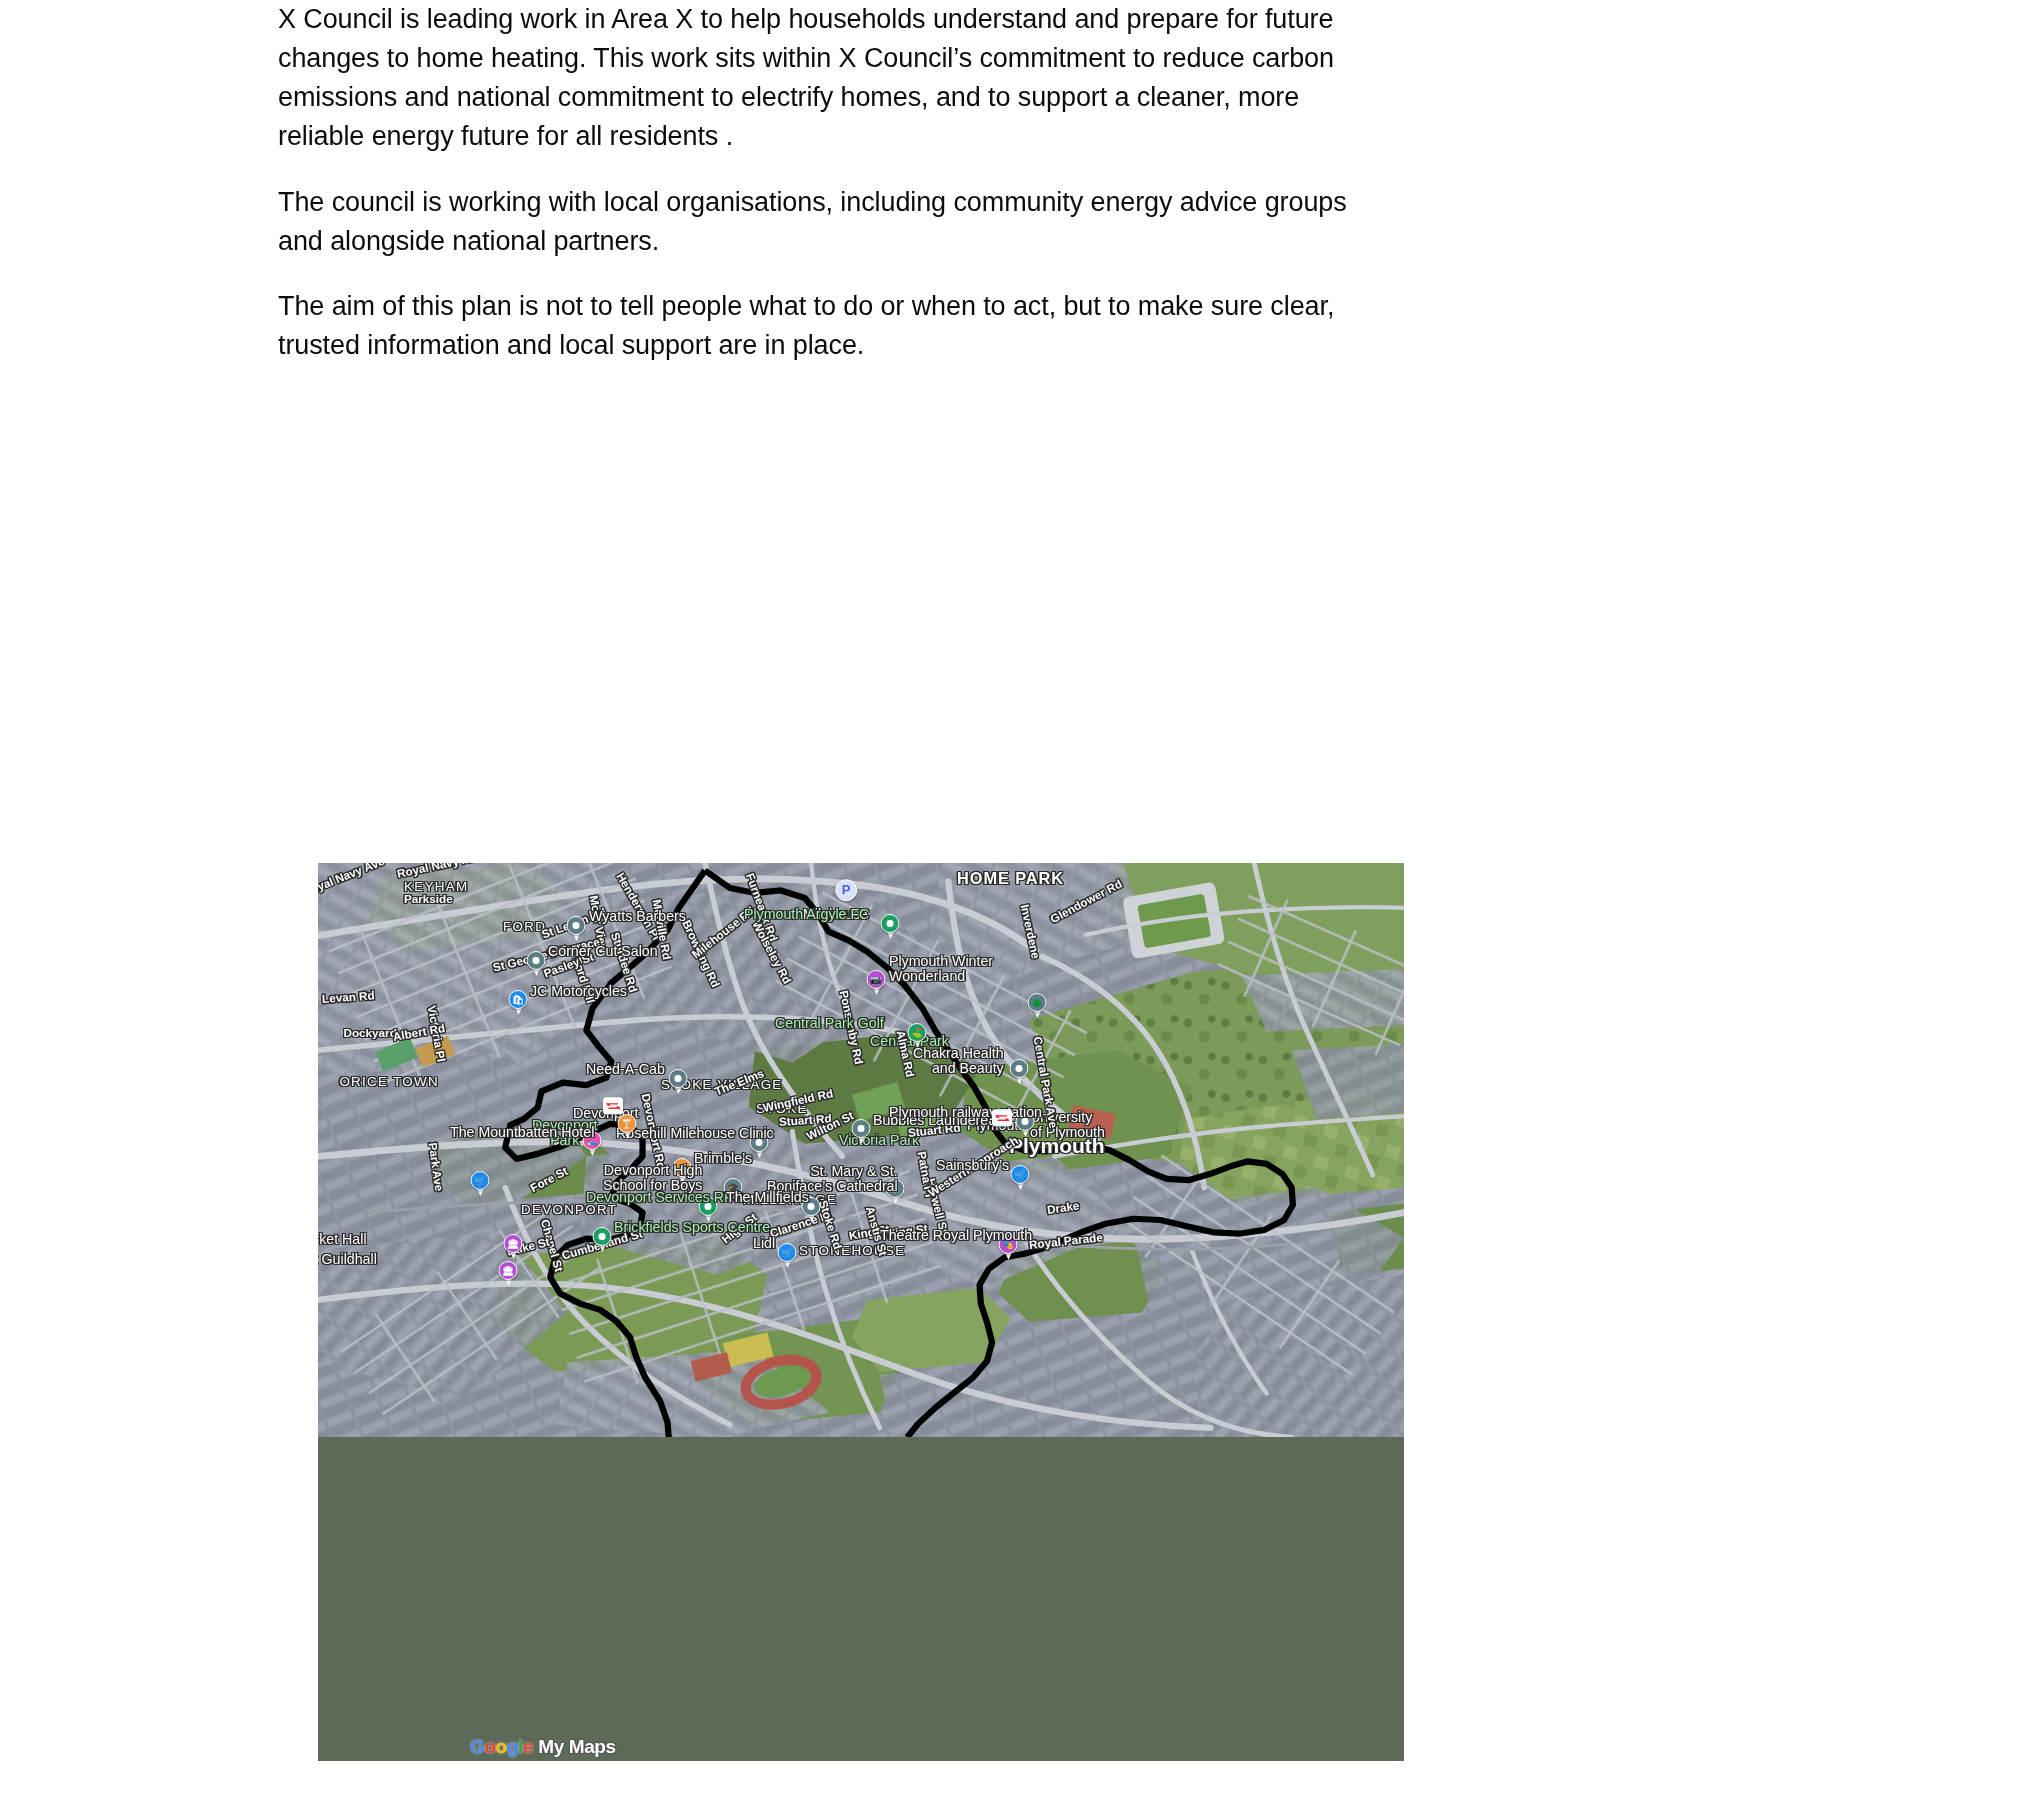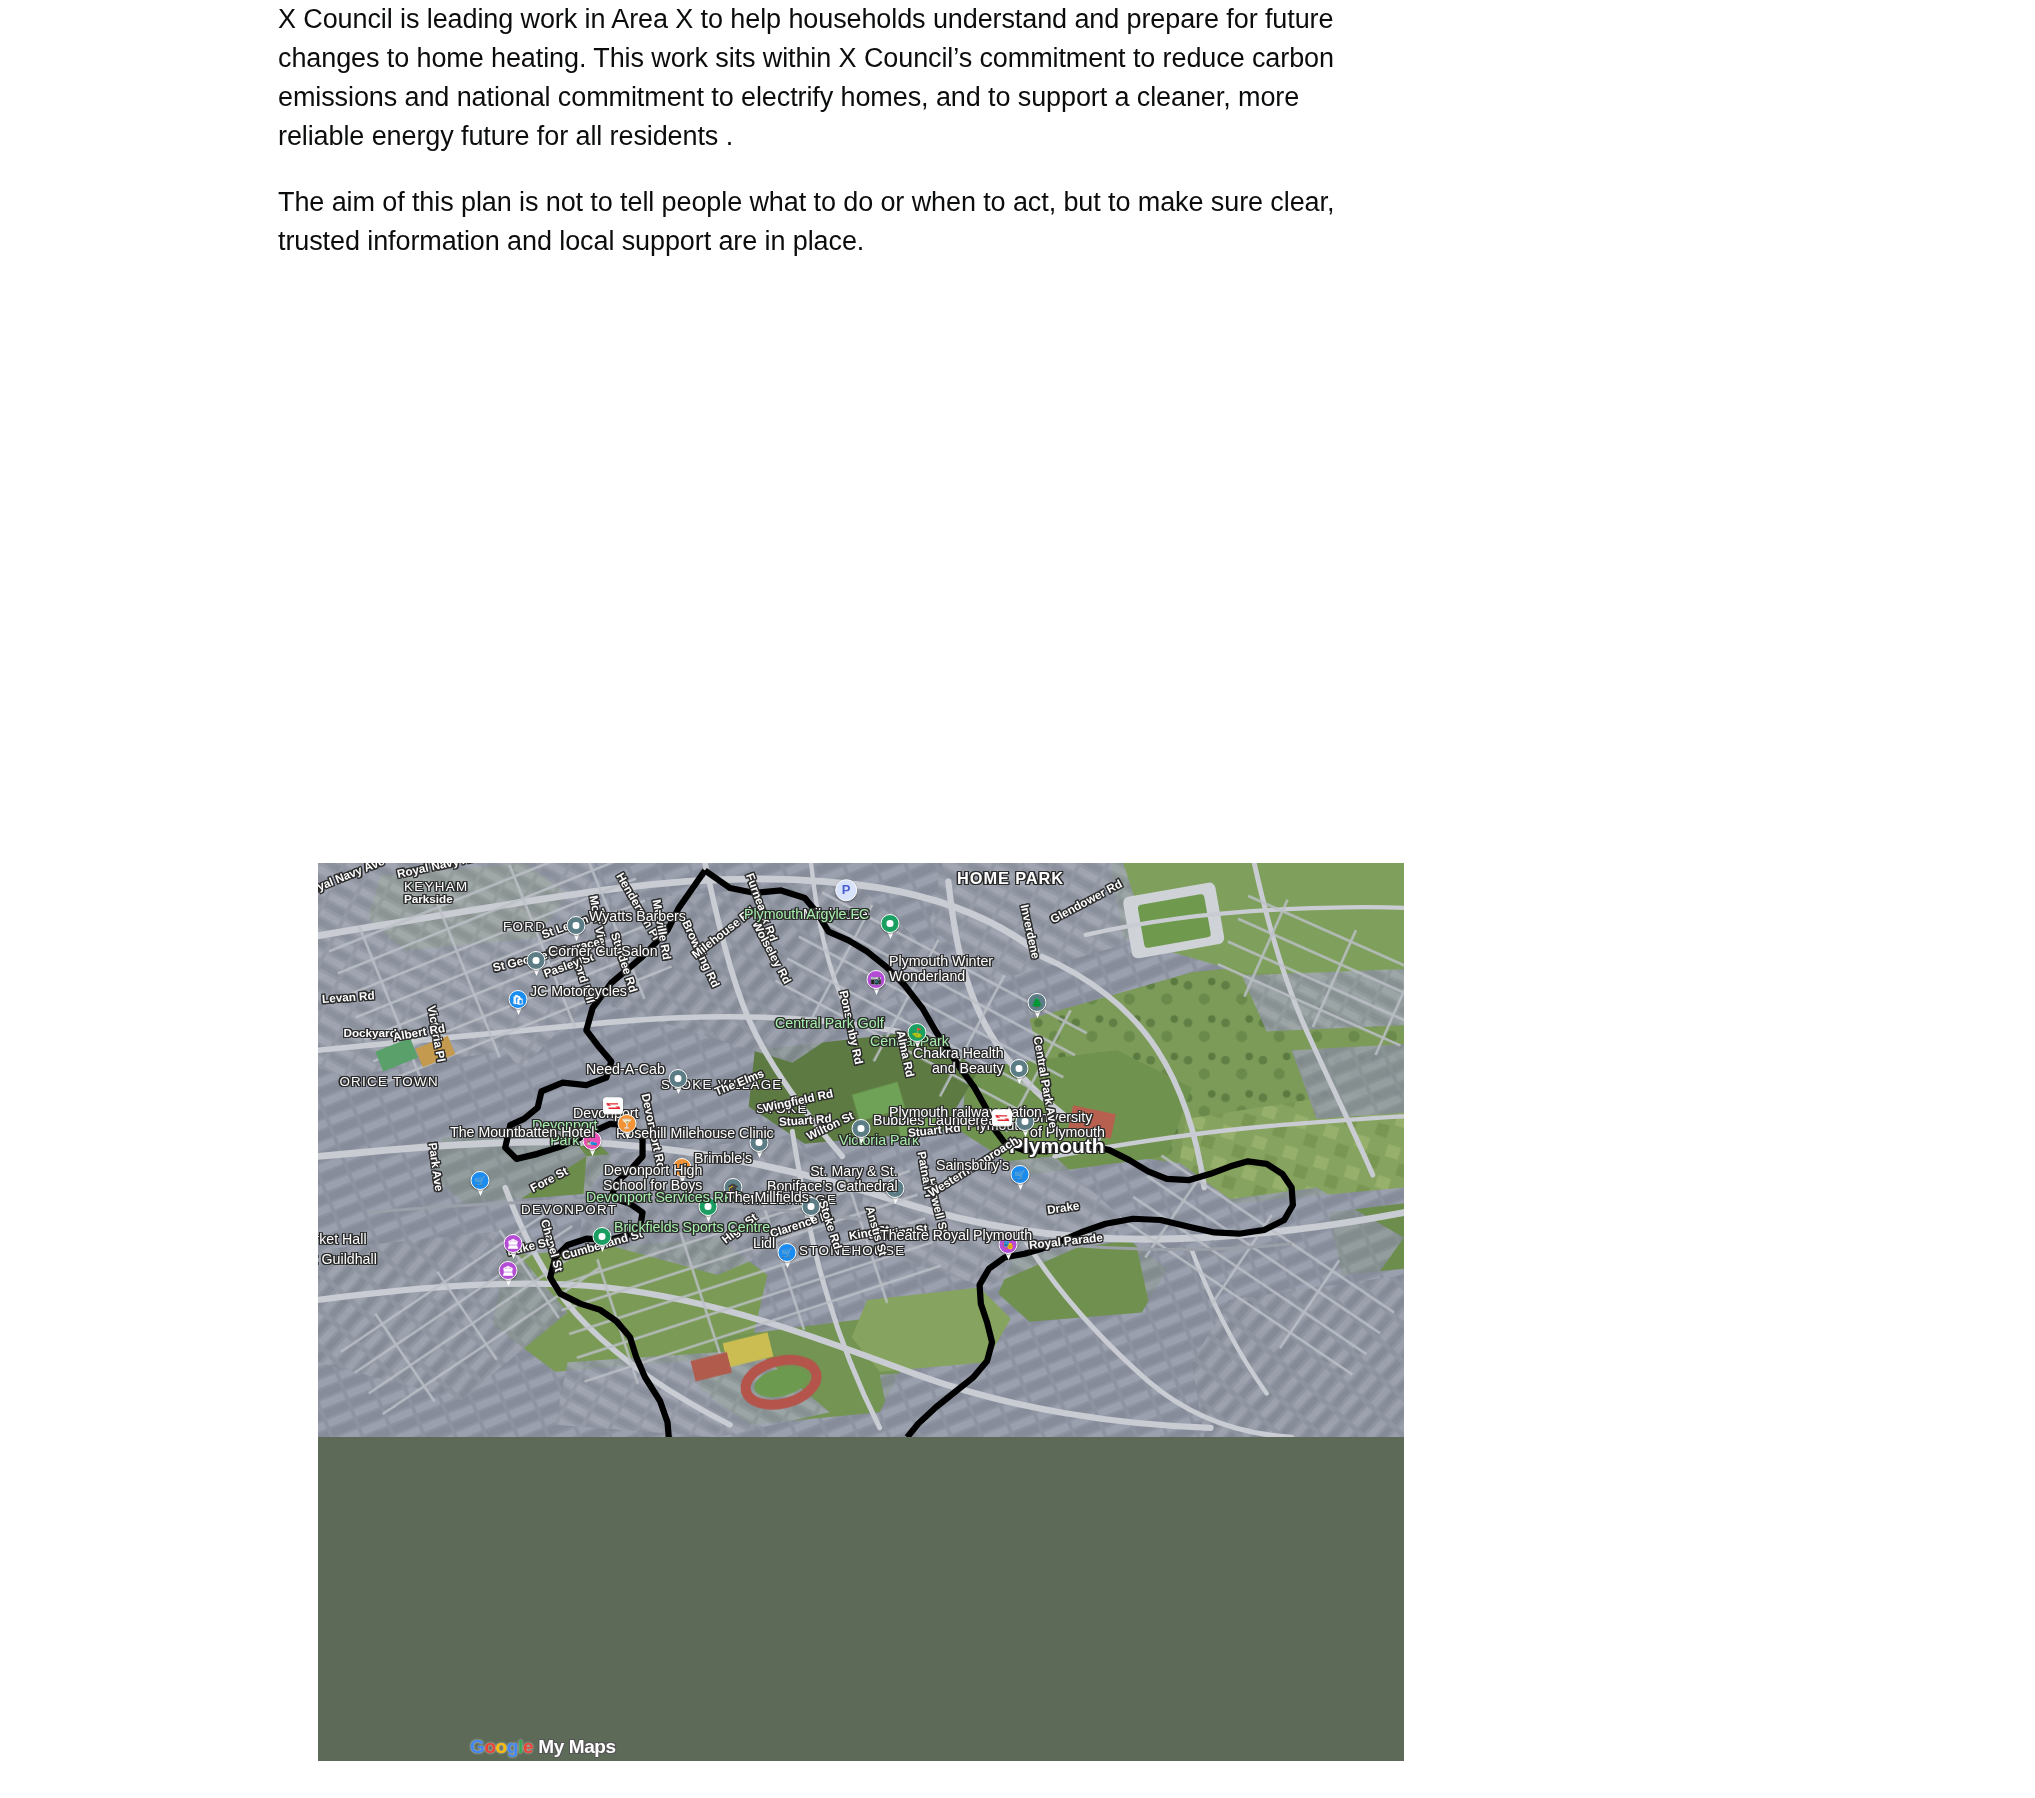--- a/index.html
+++ b/index.html
@@ -162,20 +162,21 @@
 <body>
 
 <div class="page">
 
   <div class="content">
 
 
 
     <p class="body-text">X Council is leading work in Area X to help households understand and prepare for future changes to home heating. This work sits within X Council’s commitment to reduce carbon emissions and national commitment to electrify homes, and to support a cleaner, more reliable energy future for all residents .</p>
 
+    <p class="body-text">The council is working with local organisations, including community energy advice groups and alongside national partners.</p>
 
     <p class="body-text">The aim of this plan is not to tell people what to do or when to act, but to make sure clear, trusted information and local support are in place.</p>
   </div>
 
   <figure class="map-figure">
     <div class="map-canvas">
 
       <svg class="map-svg" viewBox="0 0 1740 920" preserveAspectRatio="none">
         <defs>
           <pattern id="blocks" width="46" height="32" patternUnits="userSpaceOnUse" patternTransform="rotate(-22)">

